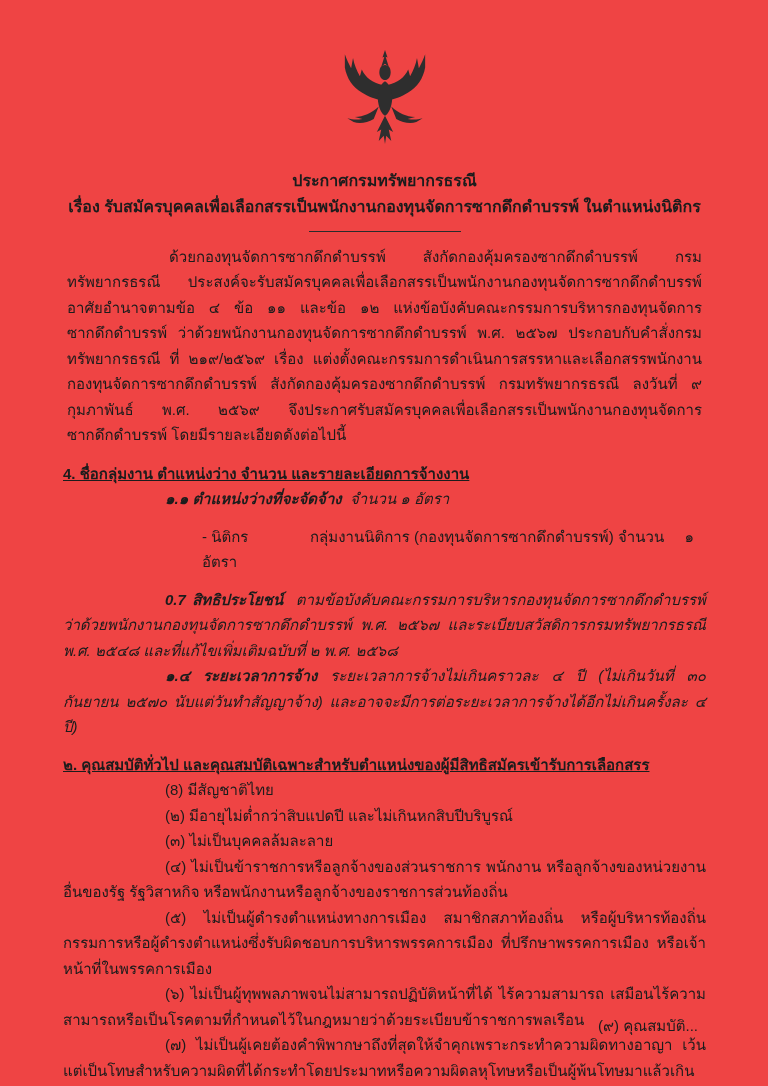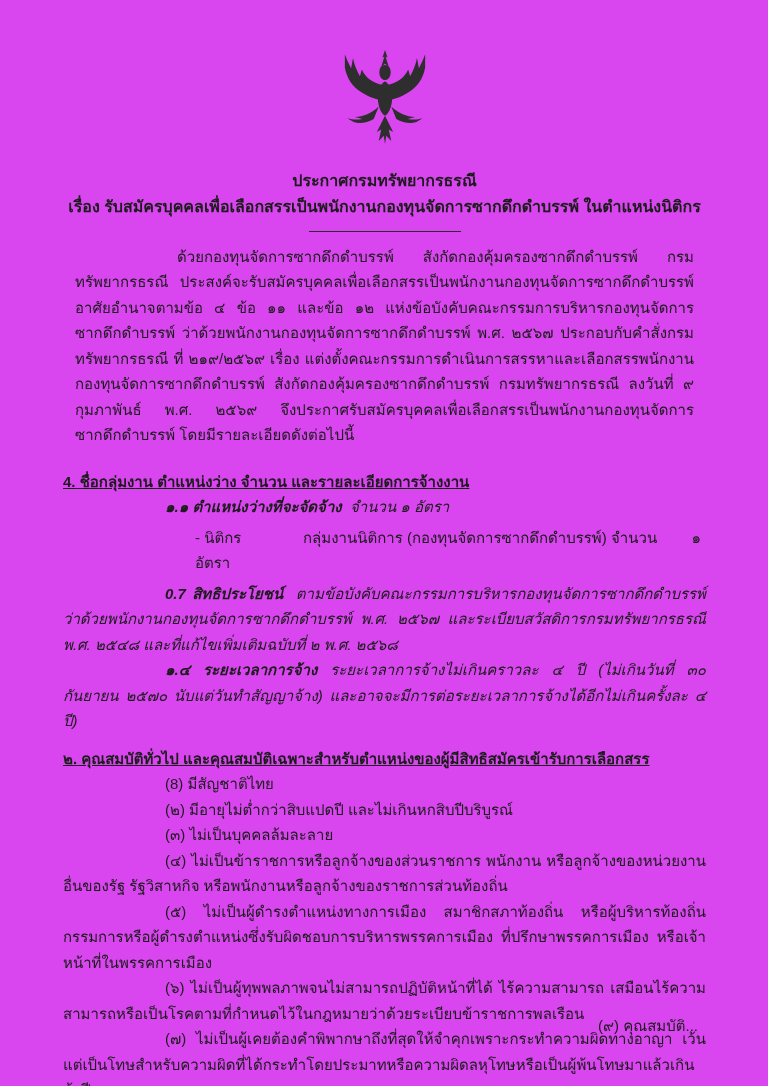--- a/index.html
+++ b/index.html
@@ -1,21 +1,21 @@
 <!DOCTYPE html>
 <html lang="th"><head>
 <meta charset="utf-8">
 <style>
   html, body { margin: 0; padding: 0; background: #e8e8e8; }
   .page {
     position: relative;
     width: 768px;
     height: 1086px;
     margin: 0 auto;
-    background: #d946ef;
+    background: #ef4444;
     box-sizing: border-box;
     padding: 46px 62px 30px 63px;
     overflow: hidden;
     font-family: "Liberation Sans", "DejaVu Sans", sans-serif;
     font-size: 15px;
     line-height: 25.5px;
     color: #1c1c1c;
     text-align: justify;
   }
   .emblem-wrap { text-align: center; margin-bottom: 2px; }
@@ -26,33 +26,33 @@
     margin: 0;
     font-size: 16px;
     line-height: 26px;
   }
   .divider {
     width: 152px;
     border-top: 1.6px solid #2b2b2b;
     margin: 11px auto 12px auto;
     height: 0;
   }
-  p.body-par { margin: 12px; text-indent: 102px; }
+  p.body-par { margin: 4px; text-indent: 102px; }
   .gap-sm { height: 9px; }
   .gap-md { height: 12px; }
   .section-heading {
     font-weight: bold;
     text-decoration: underline;
     margin: 0;
     text-align: left;
   }
   .sub-line { margin: 0; text-indent: 102px; font-style: italic; }
   .sub-label { font-weight: bold; }
   .sub-text { }
-  .position-row { margin: 5px; padding-left: 127px; }
+  .position-row { margin: 12px; padding-left: 127px; }
   .pos-name { display: inline-block; width: 108px; }
   .pos-group { display: inline-block; width: 308px; }
   .qual-item { margin: 0; text-indent: 102px; }
   .continuation {
     position: absolute;
     right: 70px;
     bottom: 48px;
     text-align: right;
     margin: 0;
   }

